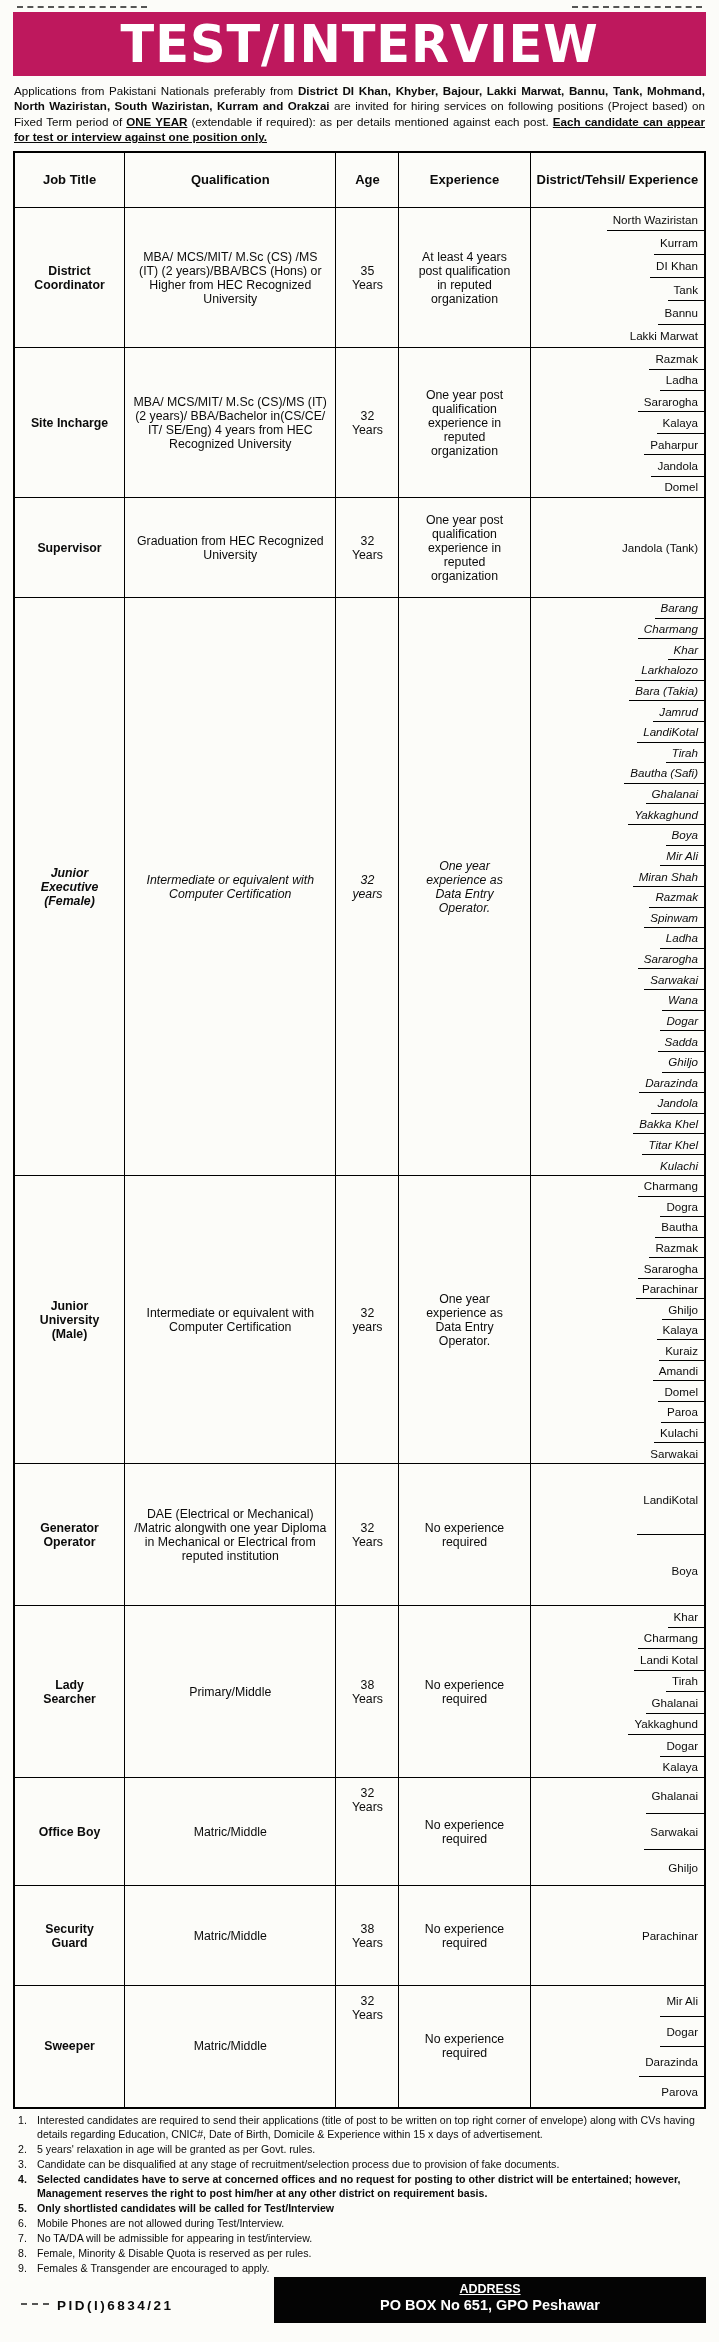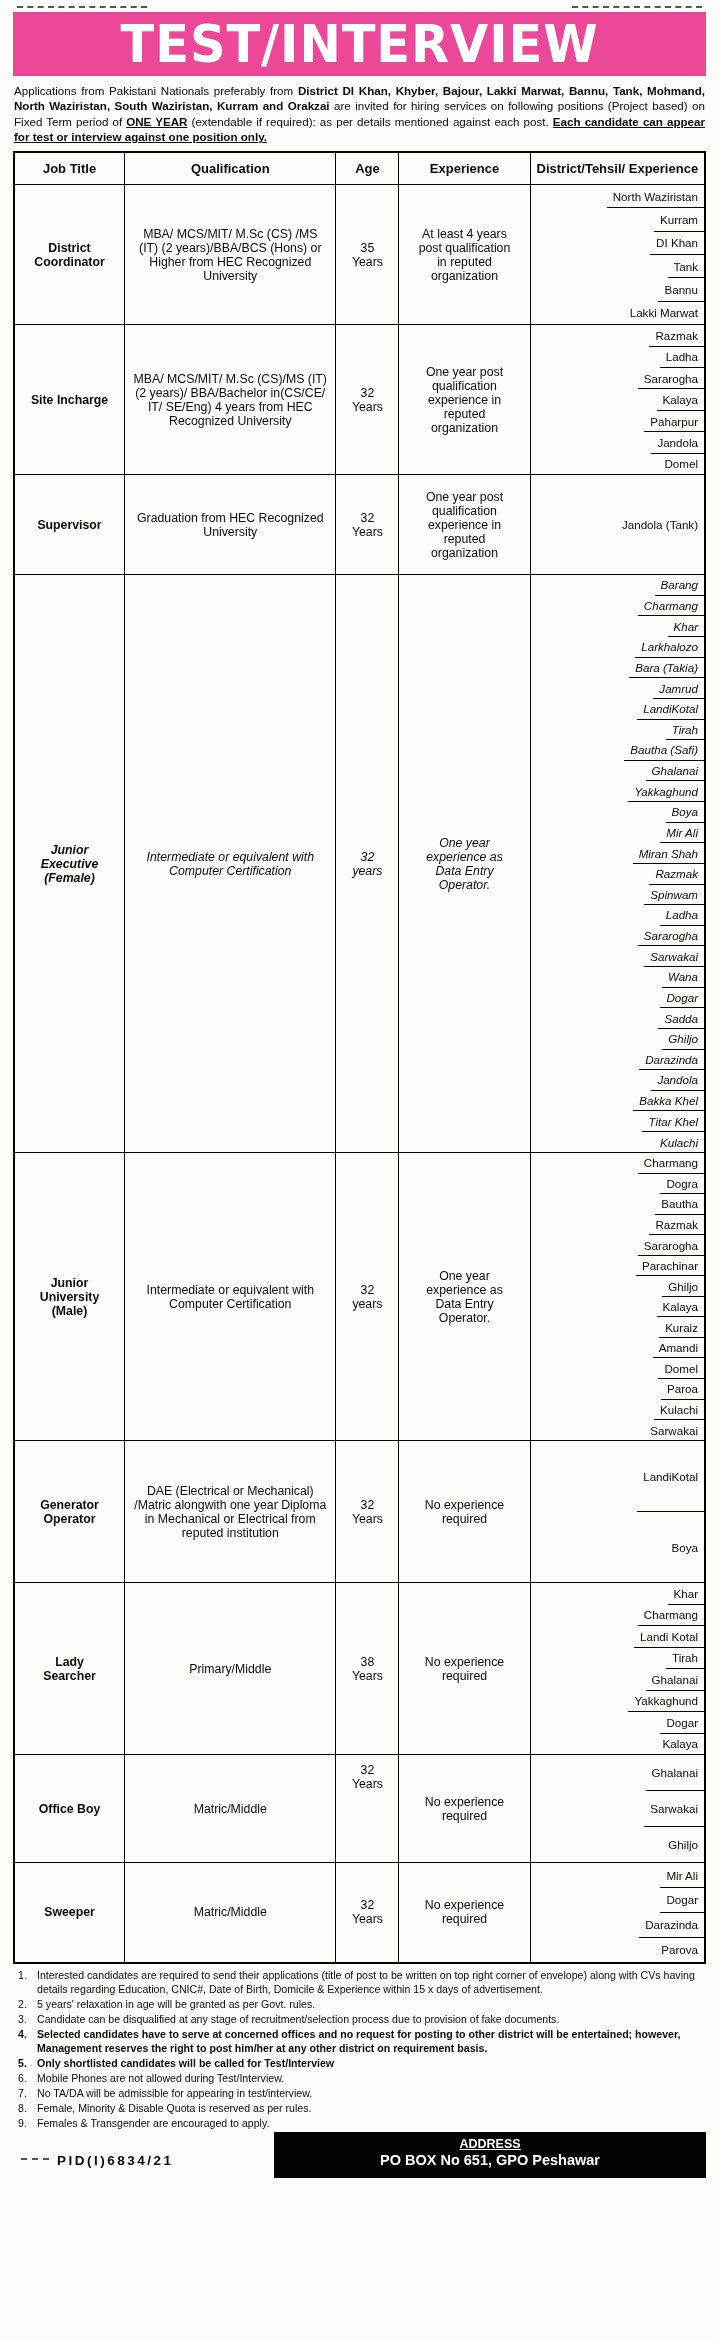--- a/index.html
+++ b/index.html
@@ -3,32 +3,32 @@
 <meta charset="utf-8">
 <style>
   * { box-sizing: border-box; }
   html, body { margin: 0; padding: 0; background: #e9e9e6; }
   body { width: 719px; font-family: "Liberation Sans", sans-serif; }
   .page { width: 719px; min-height: 2342px; background: #fcfcf9; color: #0b0b0b; padding: 4px 13px 0; }
 
   .crop-row { display: flex; justify-content: space-between; padding: 2px 4px 4px; }
   .crop { width: 130px; border-top: 2px dashed #555; }
 
-  .banner { background: #ec4899; height: 64px; display: flex; align-items: center; justify-content: center; }
+  .banner { background: #be185d; height: 64px; display: flex; align-items: center; justify-content: center; }
   .banner-text { color: #ffffff; font-family: "DejaVu Sans", "Liberation Sans", sans-serif;
                  font-weight: bold; font-size: 52px; letter-spacing: 1px; transform: scaleX(0.95);
                  white-space: nowrap; }
 
   .intro { font-size: 11.6px; line-height: 1.33; text-align: justify; margin: 7px 1px 6px; }
   .b { font-weight: bold; }
   .u { text-decoration: underline; }
 
   table { width: 100%; border-collapse: collapse; table-layout: fixed; border: 2px solid #000; }
   th, td { border: 1.5px solid #000; }
-  thead tr { height: 33px; }
+  thead tr { height: 56px; }
   th { font-size: 13px; padding: 2px; font-weight: bold; }
   td { font-size: 12.3px; text-align: center; vertical-align: middle; padding: 3px 13px; }
   .job-cell { font-weight: bold; }
   .qual-cell { padding: 4px 7px; }
   .loc-cell { padding: 0; }
   .loc-stack { display: flex; flex-direction: column; height: 100%; align-items: flex-end; }
   .loc-item { flex: 1 1 auto; min-height: 20px; display: flex; align-items: center; text-align: left;
               padding: 1px 6px; border-bottom: 1.2px solid #000; font-size: 11.6px; }
   .loc-item:last-child { border-bottom: none; }
 
@@ -237,20 +237,31 @@
           <td class="exp-cell">No experience required</td>
           <td class="loc-cell">
             <div class="loc-stack">
               <div class="loc-item">Ghalanai</div>
               <div class="loc-item">Sarwakai</div>
               <div class="loc-item">Ghiljo</div>
             </div>
           </td>
         </tr>
         <tr>
+          <td class="job-cell">Security Guard</td>
+          <td class="qual-cell">Matric/Middle</td>
+          <td class="age-cell">38 Years</td>
+          <td class="exp-cell">No experience required</td>
+          <td class="loc-cell">
+            <div class="loc-stack">
+              <div class="loc-item">Parachinar</div>
+            </div>
+          </td>
+        </tr>
+        <tr>
           <td class="job-cell">Sweeper</td>
           <td class="qual-cell">Matric/Middle</td>
           <td class="age-cell">32 Years</td>
           <td class="exp-cell">No experience required</td>
           <td class="loc-cell">
             <div class="loc-stack">
               <div class="loc-item">Mir Ali</div>
               <div class="loc-item">Dogar</div>
               <div class="loc-item">Darazinda</div>
               <div class="loc-item">Parova</div>

